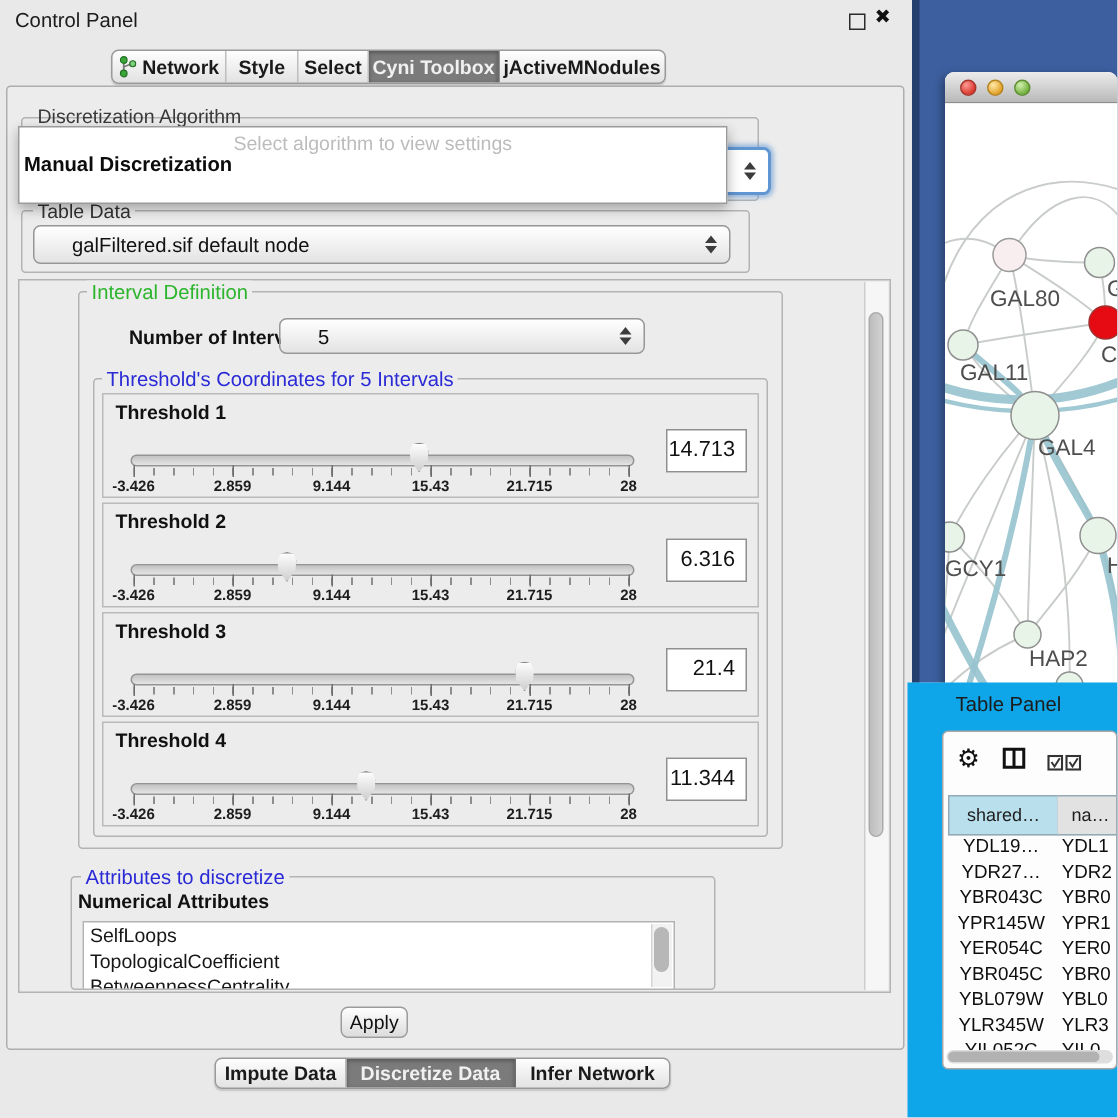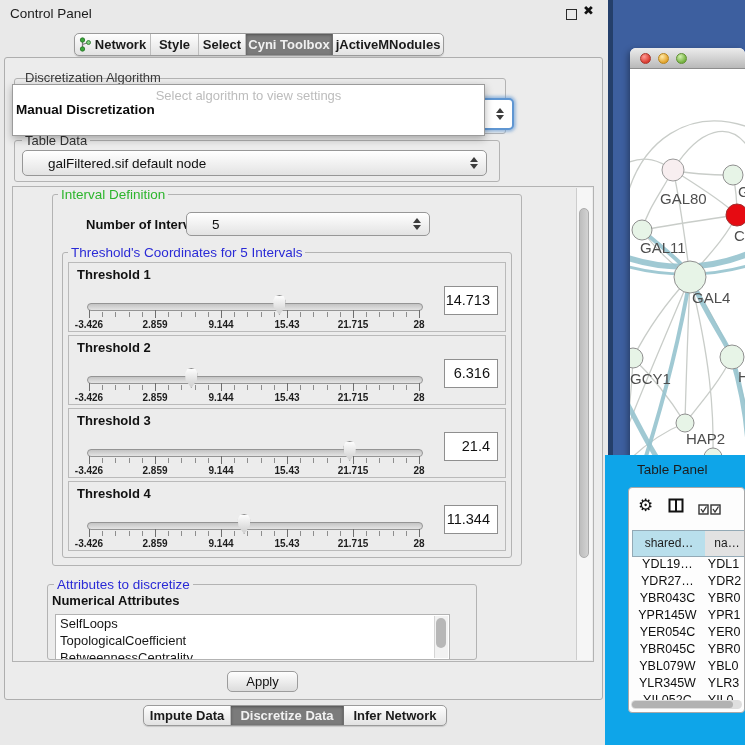--- a/index.html
+++ b/index.html
@@ -306,21 +306,21 @@
     <div class="abs bold13" style="left:52px;top:593px;">Numerical Attributes</div>
     <div id="attrlist" class="abs">
       <div class="li">SelfLoops</div>
       <div class="li">TopologicalCoefficient</div>
       <div class="li">BetweennessCentrality</div>
       <div class="listscroll">
         <div class="listthumb"></div>
       </div>
     </div>
 
-    <div class="abs pushbtn" style="left:227px;top:671px;width:71px;height:21px;line-height:19px;">Apply</div>
+    <div class="abs pushbtn" style="left:227px;top:671px;width:45px;height:21px;line-height:19px;">Apply</div>
 
     <div id="bottabs" class="abs tabbar" style="height:19px;">
       <div class="tab" style="width:87px;">
         <span>Impute Data</span>
       </div>
       <div class="tab active" style="width:113px;">
         <span>Discretize Data</span>
       </div>
       <div class="tab" style="width:102px;">
         <span>Infer Network</span>

